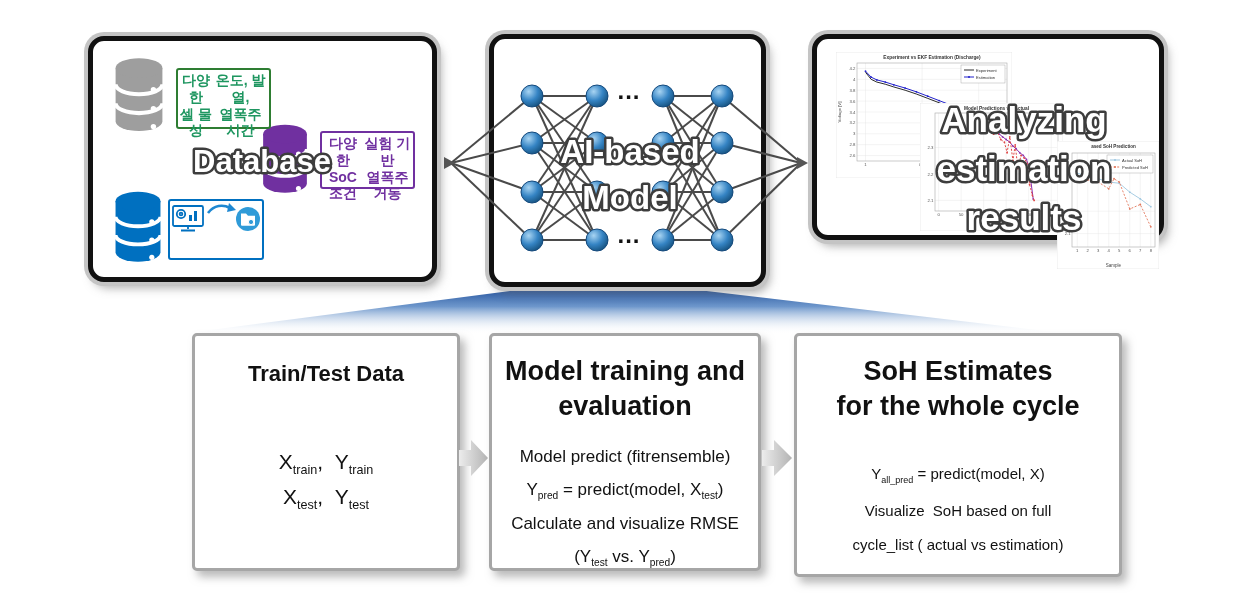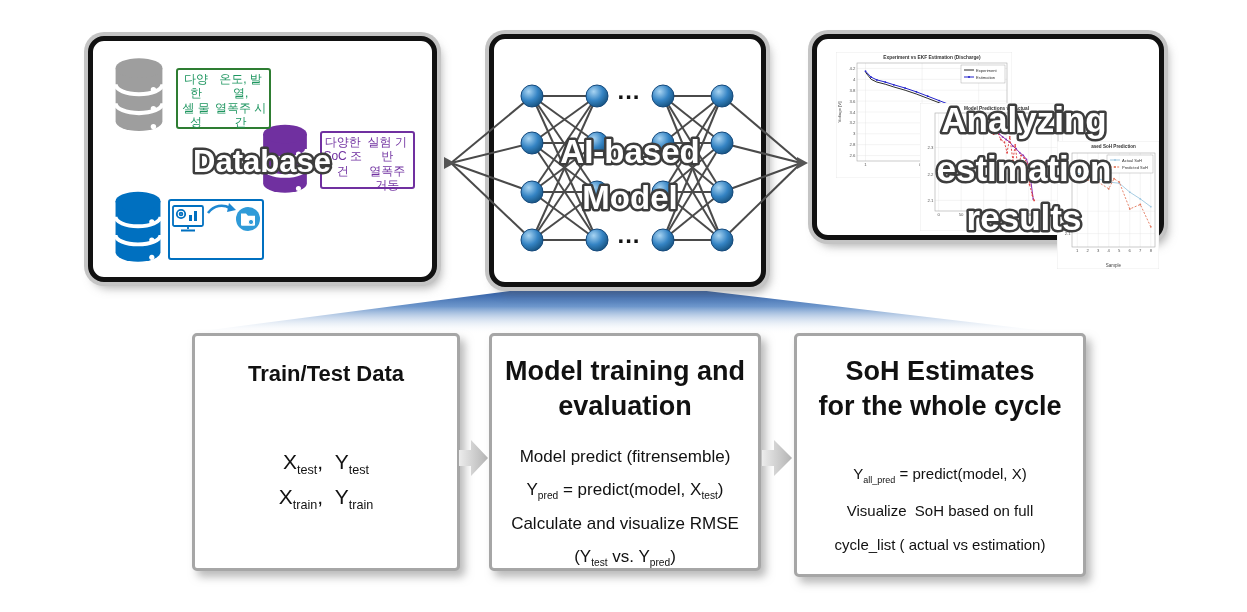--- a/index.html
+++ b/index.html
@@ -12,21 +12,21 @@
   .outline-text{fill:#fff;stroke:#3d3d3d;stroke-width:5px;paint-order:stroke;
                 stroke-linejoin:round;font-weight:bold;font-family:"Liberation Sans",sans-serif}
   #net{position:absolute;left:0;top:0;width:1247px;height:330px;z-index:5;pointer-events:none}
   .nn-dots{position:absolute;font-weight:bold;font-size:24px;color:#111;z-index:6;
            width:34px;text-align:center;letter-spacing:1px;pointer-events:none}
   .cyl{position:absolute;z-index:2}
   .info-box{position:absolute;background:#fff;border:2.5px solid;border-radius:3px;
             box-sizing:border-box;display:flex;flex-direction:column;justify-content:space-between;
             align-items:center;padding:2px 1px 1px;z-index:3}
   .ib-labels{display:flex;width:100%;justify-content:flex-end;text-align:center;
-             font-weight:normal;font-size:12px;line-height:1.2;padding-bottom:1px}
+             font-weight:bold;font-size:14px;line-height:1.2;padding-bottom:1px}
   .green-box{border-color:#2e7d32}   .green-box  .ib-labels{color:#1e9660}
   .purple-box{border-color:#7030a0}  .purple-box .ib-labels{color:#7030a0}
   .blue-box{border-color:#0070c0}    .blue-box   .ib-labels{color:#0070c0}
   .chart{position:absolute;background:#fff}
   #chartA{z-index:2}#chartB{z-index:3}#chartC{z-index:4}
   #beam{position:absolute;left:180px;top:284px;width:890px;height:50px;z-index:0}
   .flow-box{position:absolute;background:#fff;border:3px solid #a6a6a6;border-radius:5px;
             box-shadow:5px 6px 8px rgba(130,130,130,.55);box-sizing:border-box;
             font-family:Liberation Sans, sans-serif;color:#111;text-align:center;z-index:2}
   .flow-title{font-weight:bold;line-height:1.28}
@@ -429,24 +429,24 @@
       <text class="outline-text" x="137" y="38" text-anchor="middle" font-size="35">Analyzing</text>
       <text class="outline-text" x="137" y="87" text-anchor="middle" font-size="35">estimation</text>
       <text class="outline-text" x="137" y="136" text-anchor="middle" font-size="35">results</text>
     </svg>
   </div>
 
   <div class="flow-box" id="box1" style="left:192px;top:333px;width:268px;height:238px">
     <div class="flow-title">Train/Test Data</div>
     <div class="formula-block">
       <div class="formula-line">
-        <span>X</span><sub>test</sub><span>,&nbsp;&nbsp;Y</span><sub>test</sub>
+        <span>X</span><sub>train</sub><span>,&nbsp;&nbsp;Y</span><sub>train</sub>
       </div>
       <div class="formula-line">
-        <span>X</span><sub>train</sub><span>,&nbsp;&nbsp;Y</span><sub>train</sub>
+        <span>X</span><sub>test</sub><span>,&nbsp;&nbsp;Y</span><sub>test</sub>
       </div>
     </div>
   </div>
 
   <svg class="flow-arrow" style="left:459px;top:437px;width:31px;height:42px" viewBox="0 0 31 42">
     <defs>
         <linearGradient id="arrG1" x1="0" y1="0" x2="1" y2="0">
       <stop offset="0" stop-color="#ececec"></stop>
           <stop offset="1" stop-color="#b3b3b3"></stop>
         </linearGradient>
@@ -471,21 +471,21 @@
   <svg class="flow-arrow" style="left:762px;top:437px;width:32px;height:42px" viewBox="0 0 32 42">
     <defs>
         <linearGradient id="arrG2" x1="0" y1="0" x2="1" y2="0">
       <stop offset="0" stop-color="#ececec"></stop>
           <stop offset="1" stop-color="#b3b3b3"></stop>
         </linearGradient>
       </defs>
     <polygon points="0,13 12,13 12,3 30,21 12,39 12,29 0,29" fill="url(#arrG2)"></polygon>
   </svg>
 
-  <div class="flow-box" id="box3" style="left:794px;top:333px;width:292px;height:244px">
+  <div class="flow-box" id="box3" style="left:794px;top:333px;width:328px;height:244px">
     <div class="flow-title">
       <span>SoH Estimates</span><br><span>for the whole cycle</span>
     </div>
     <div class="b3-line b3-first formula-line">
       <span>Y</span><sub>all_pred</sub><span>&nbsp;=&nbsp;predict(model,&nbsp;X)</span>
     </div>
     <div class="b3-line formula-line">Visualize&nbsp; SoH based on full</div>
     <div class="b3-line formula-line">cycle_list ( actual vs estimation)</div>
   </div>
 

